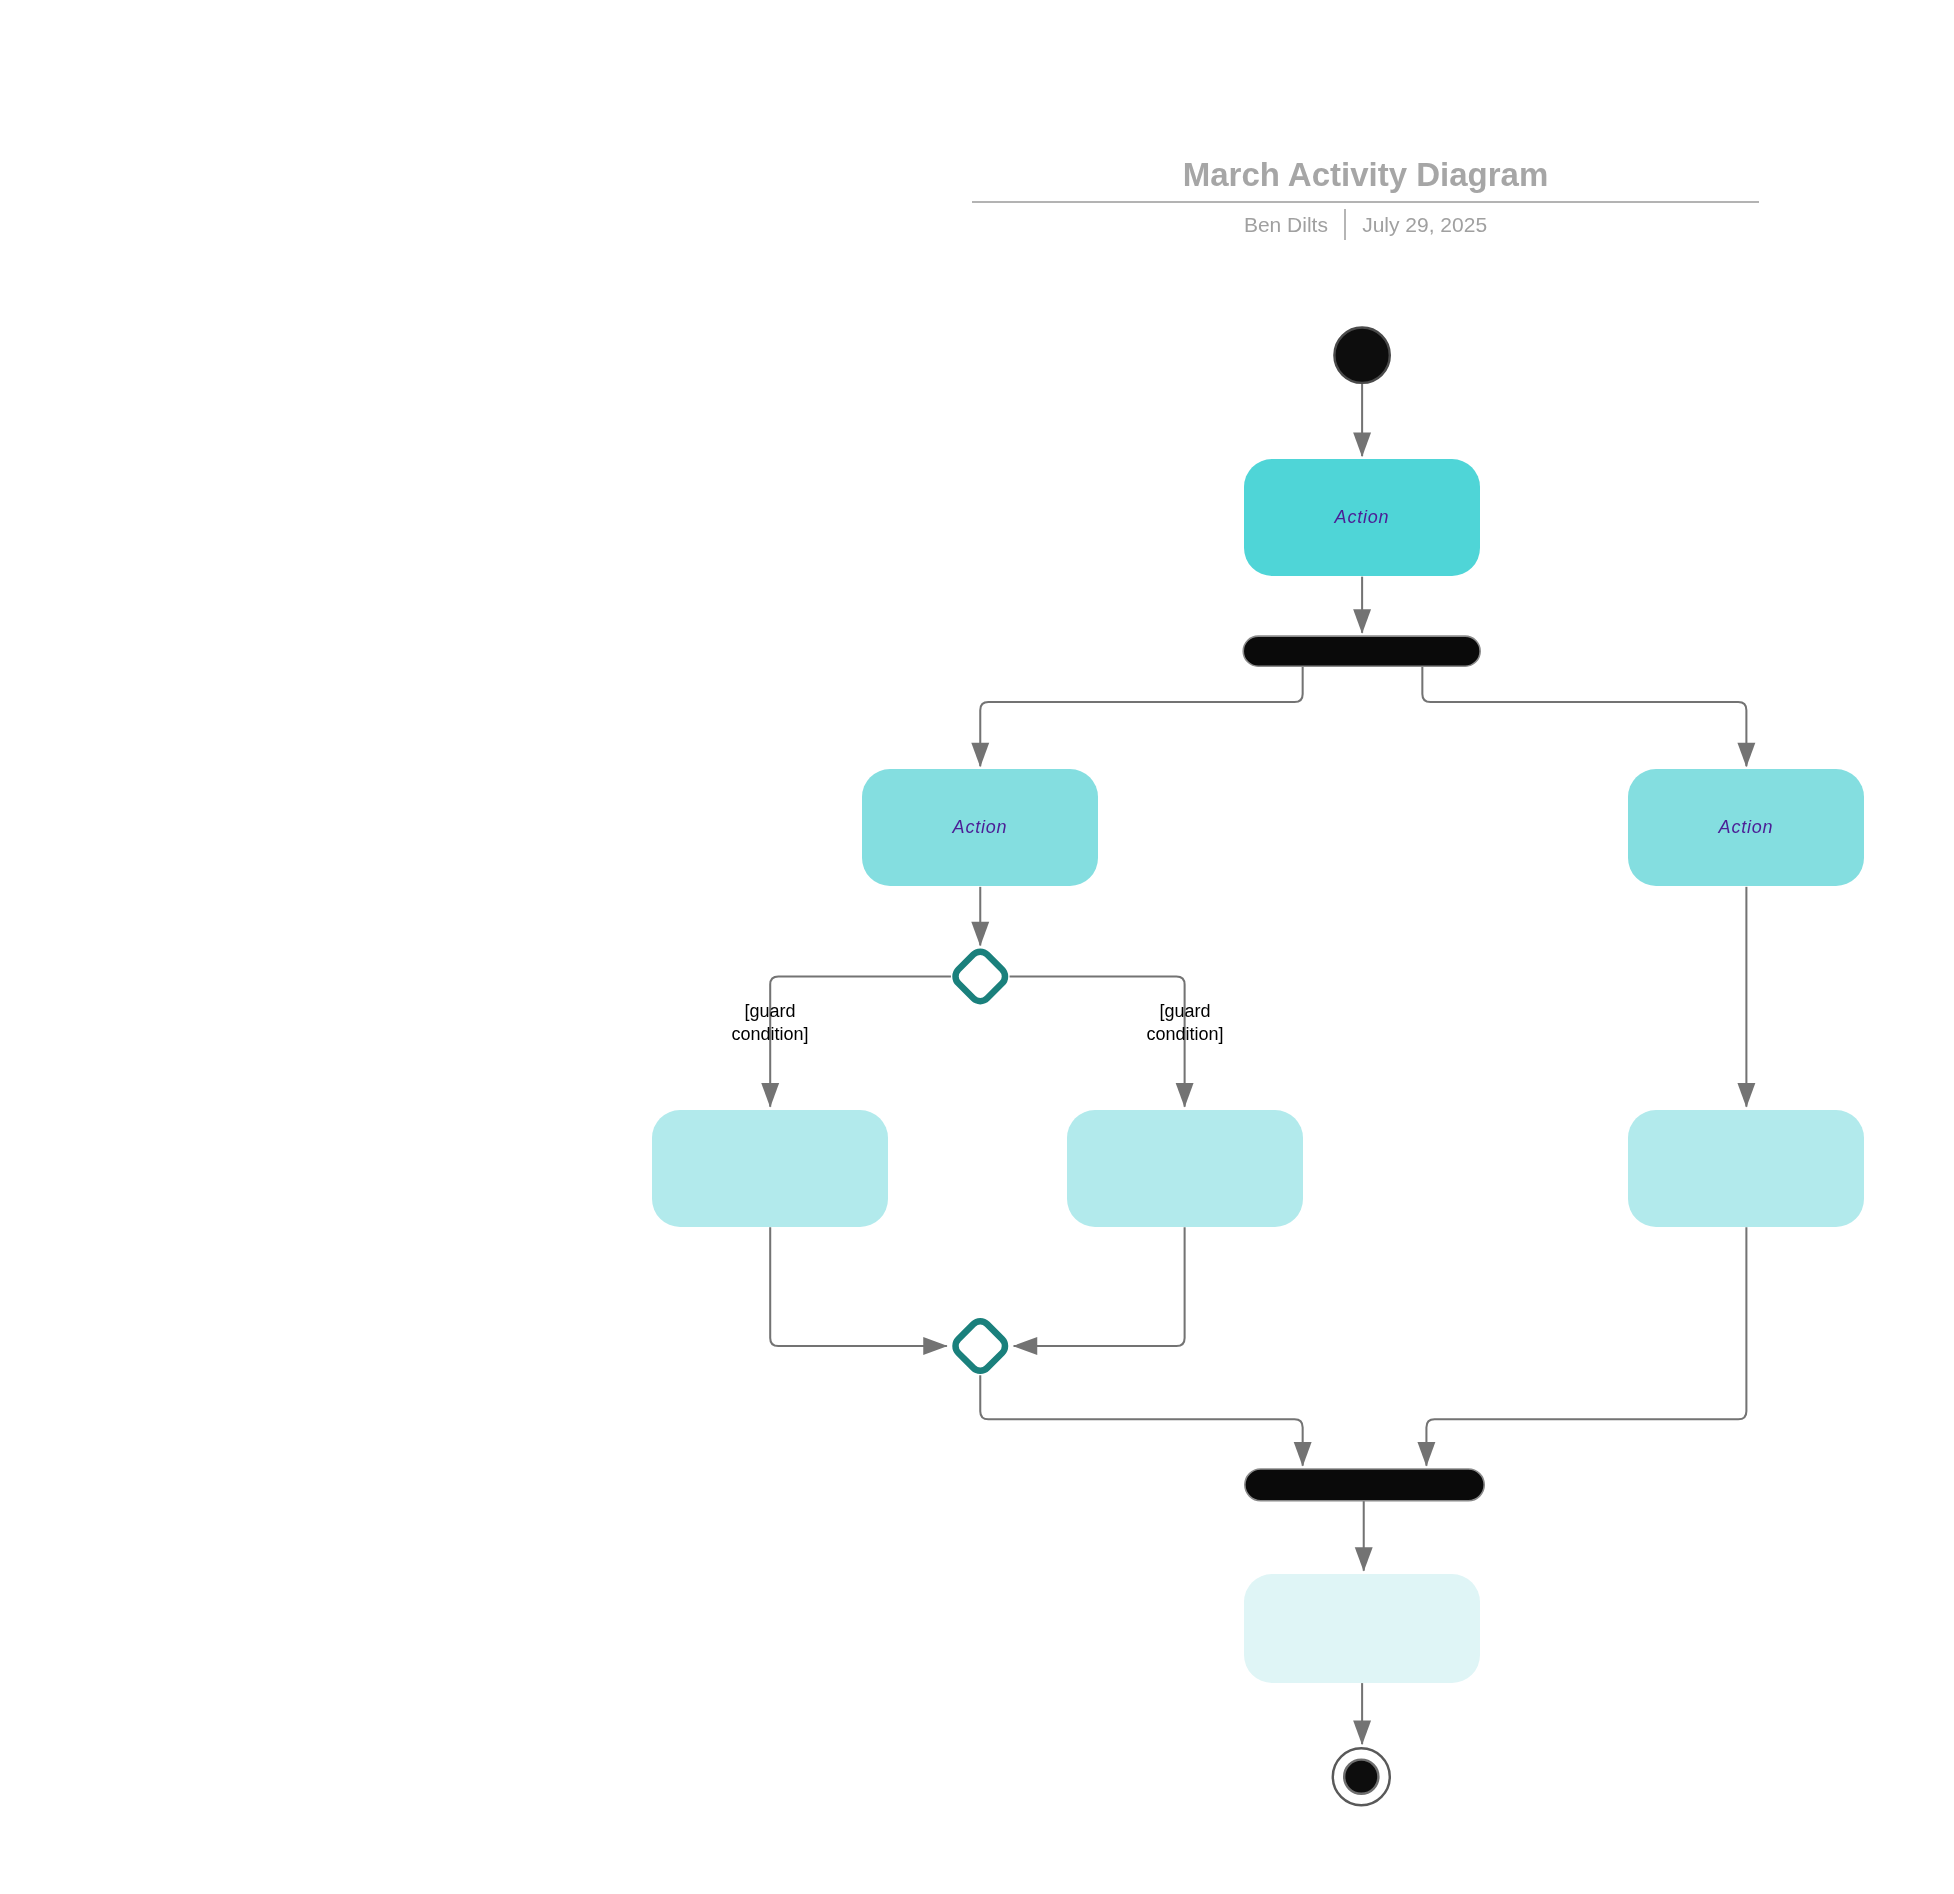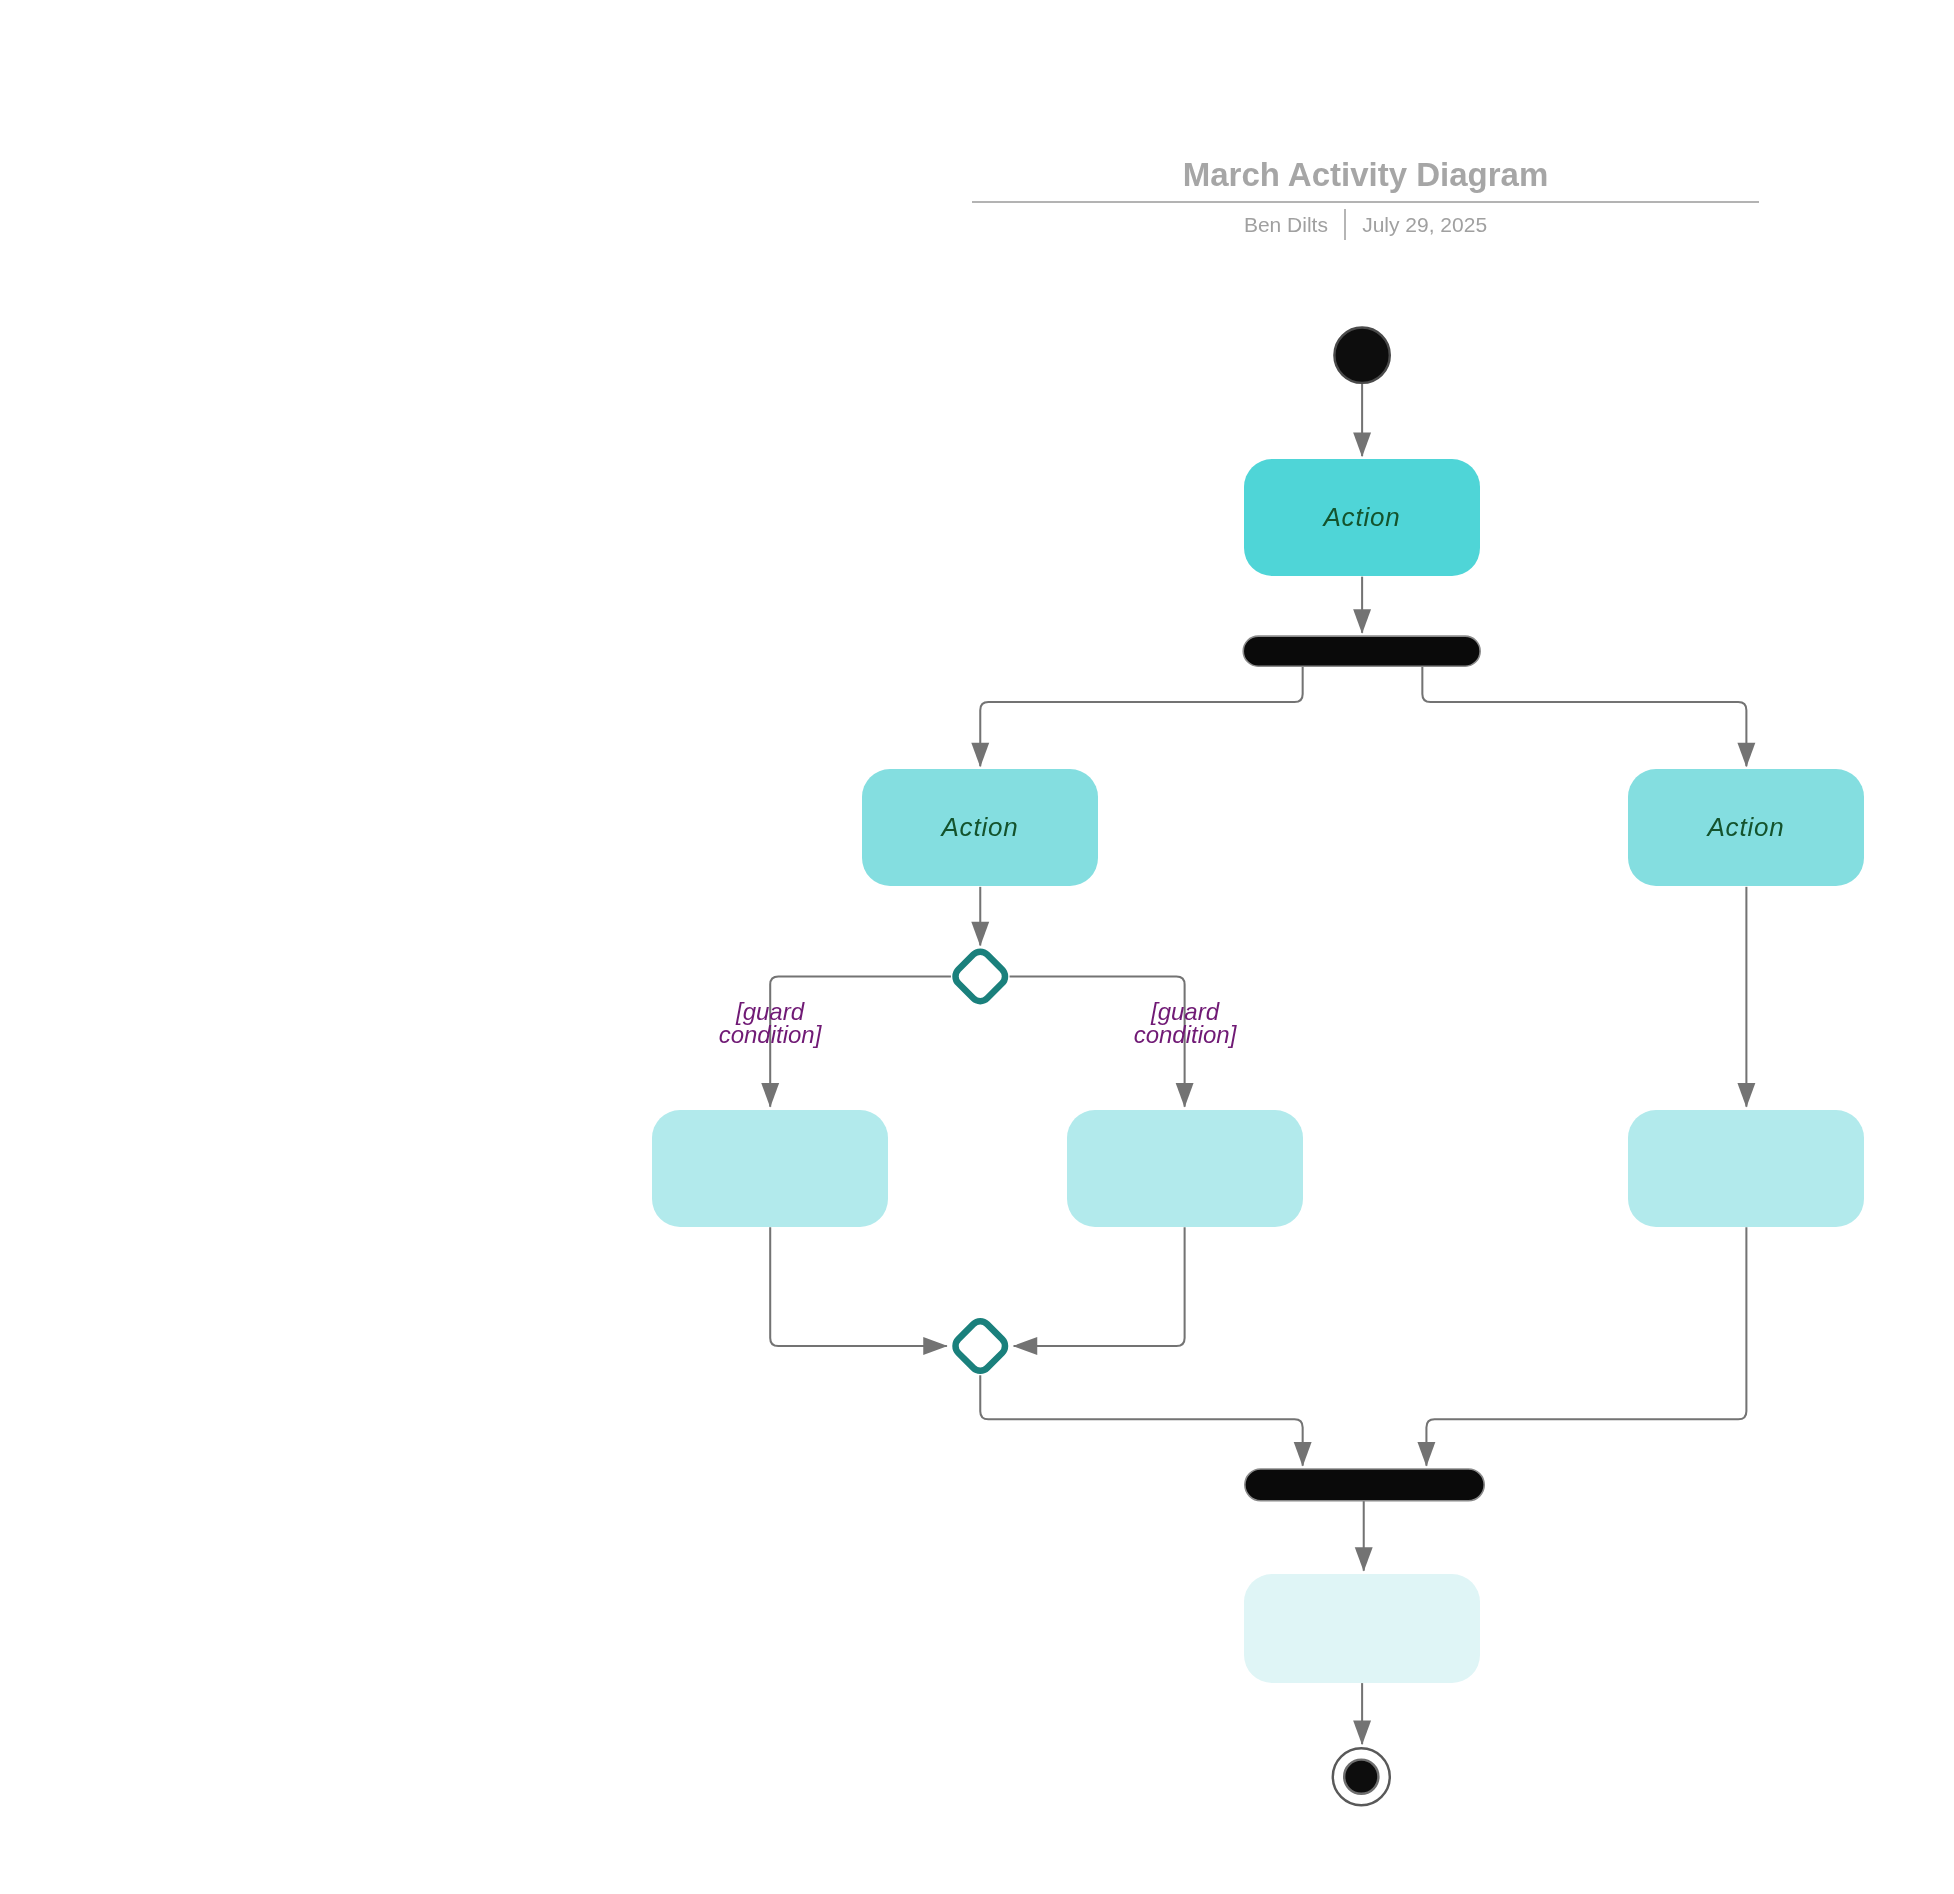--- a/index.html
+++ b/index.html
@@ -63,41 +63,40 @@
     height: 1895px;
   }
   .node-box {
     position: absolute;
     border-radius: 28px;
     display: flex;
     align-items: center;
     justify-content: center;
   }
   .node-box .node-label {
-    color: #14532d;
+    color: #4c1d95;
     font-style: italic;
-    font-size: 26px;
+    font-size: 18px;
     letter-spacing: 0.8px;
   }
   .box-action-top   { left: 1244px; top:  459px; width: 236px; height: 117px; background: #4fd5d7; }
   .box-action-left  { left: 862px; top:  769px; width: 236px; height: 117px; background: #84dee0; }
   .box-action-right { left: 1628px; top:  769px; width: 236px; height: 117px; background: #84dee0; }
   .box-branch-left  { left:  652px; top: 1110px; width: 236px; height: 117px; background: #b2eaec; }
   .box-branch-mid   { left: 1067px; top: 1110px; width: 236px; height: 117px; background: #b2eaec; }
   .box-branch-right { left: 1628px; top: 1110px; width: 236px; height: 117px; background: #b2eaec; }
   .box-final        { left: 1244px; top: 1574px; width: 236px; height: 109px; background: #dff5f6; }
 
   .guard-label {
     position: absolute;
     width: 106px;
     text-align: center;
-    font-size: 24px;
+    font-size: 18px;
     line-height: 23px;
-    font-style: italic;
-    color: #701a75;
+    color: #000000;
   }
   .guard-left  { left:  717px; top: 1000px; }
   .guard-right { left: 1132px; top: 1000px; }
 </style>
 </head>
 <body>
 
 <div id="stage">
 
   <div class="doc-header">

